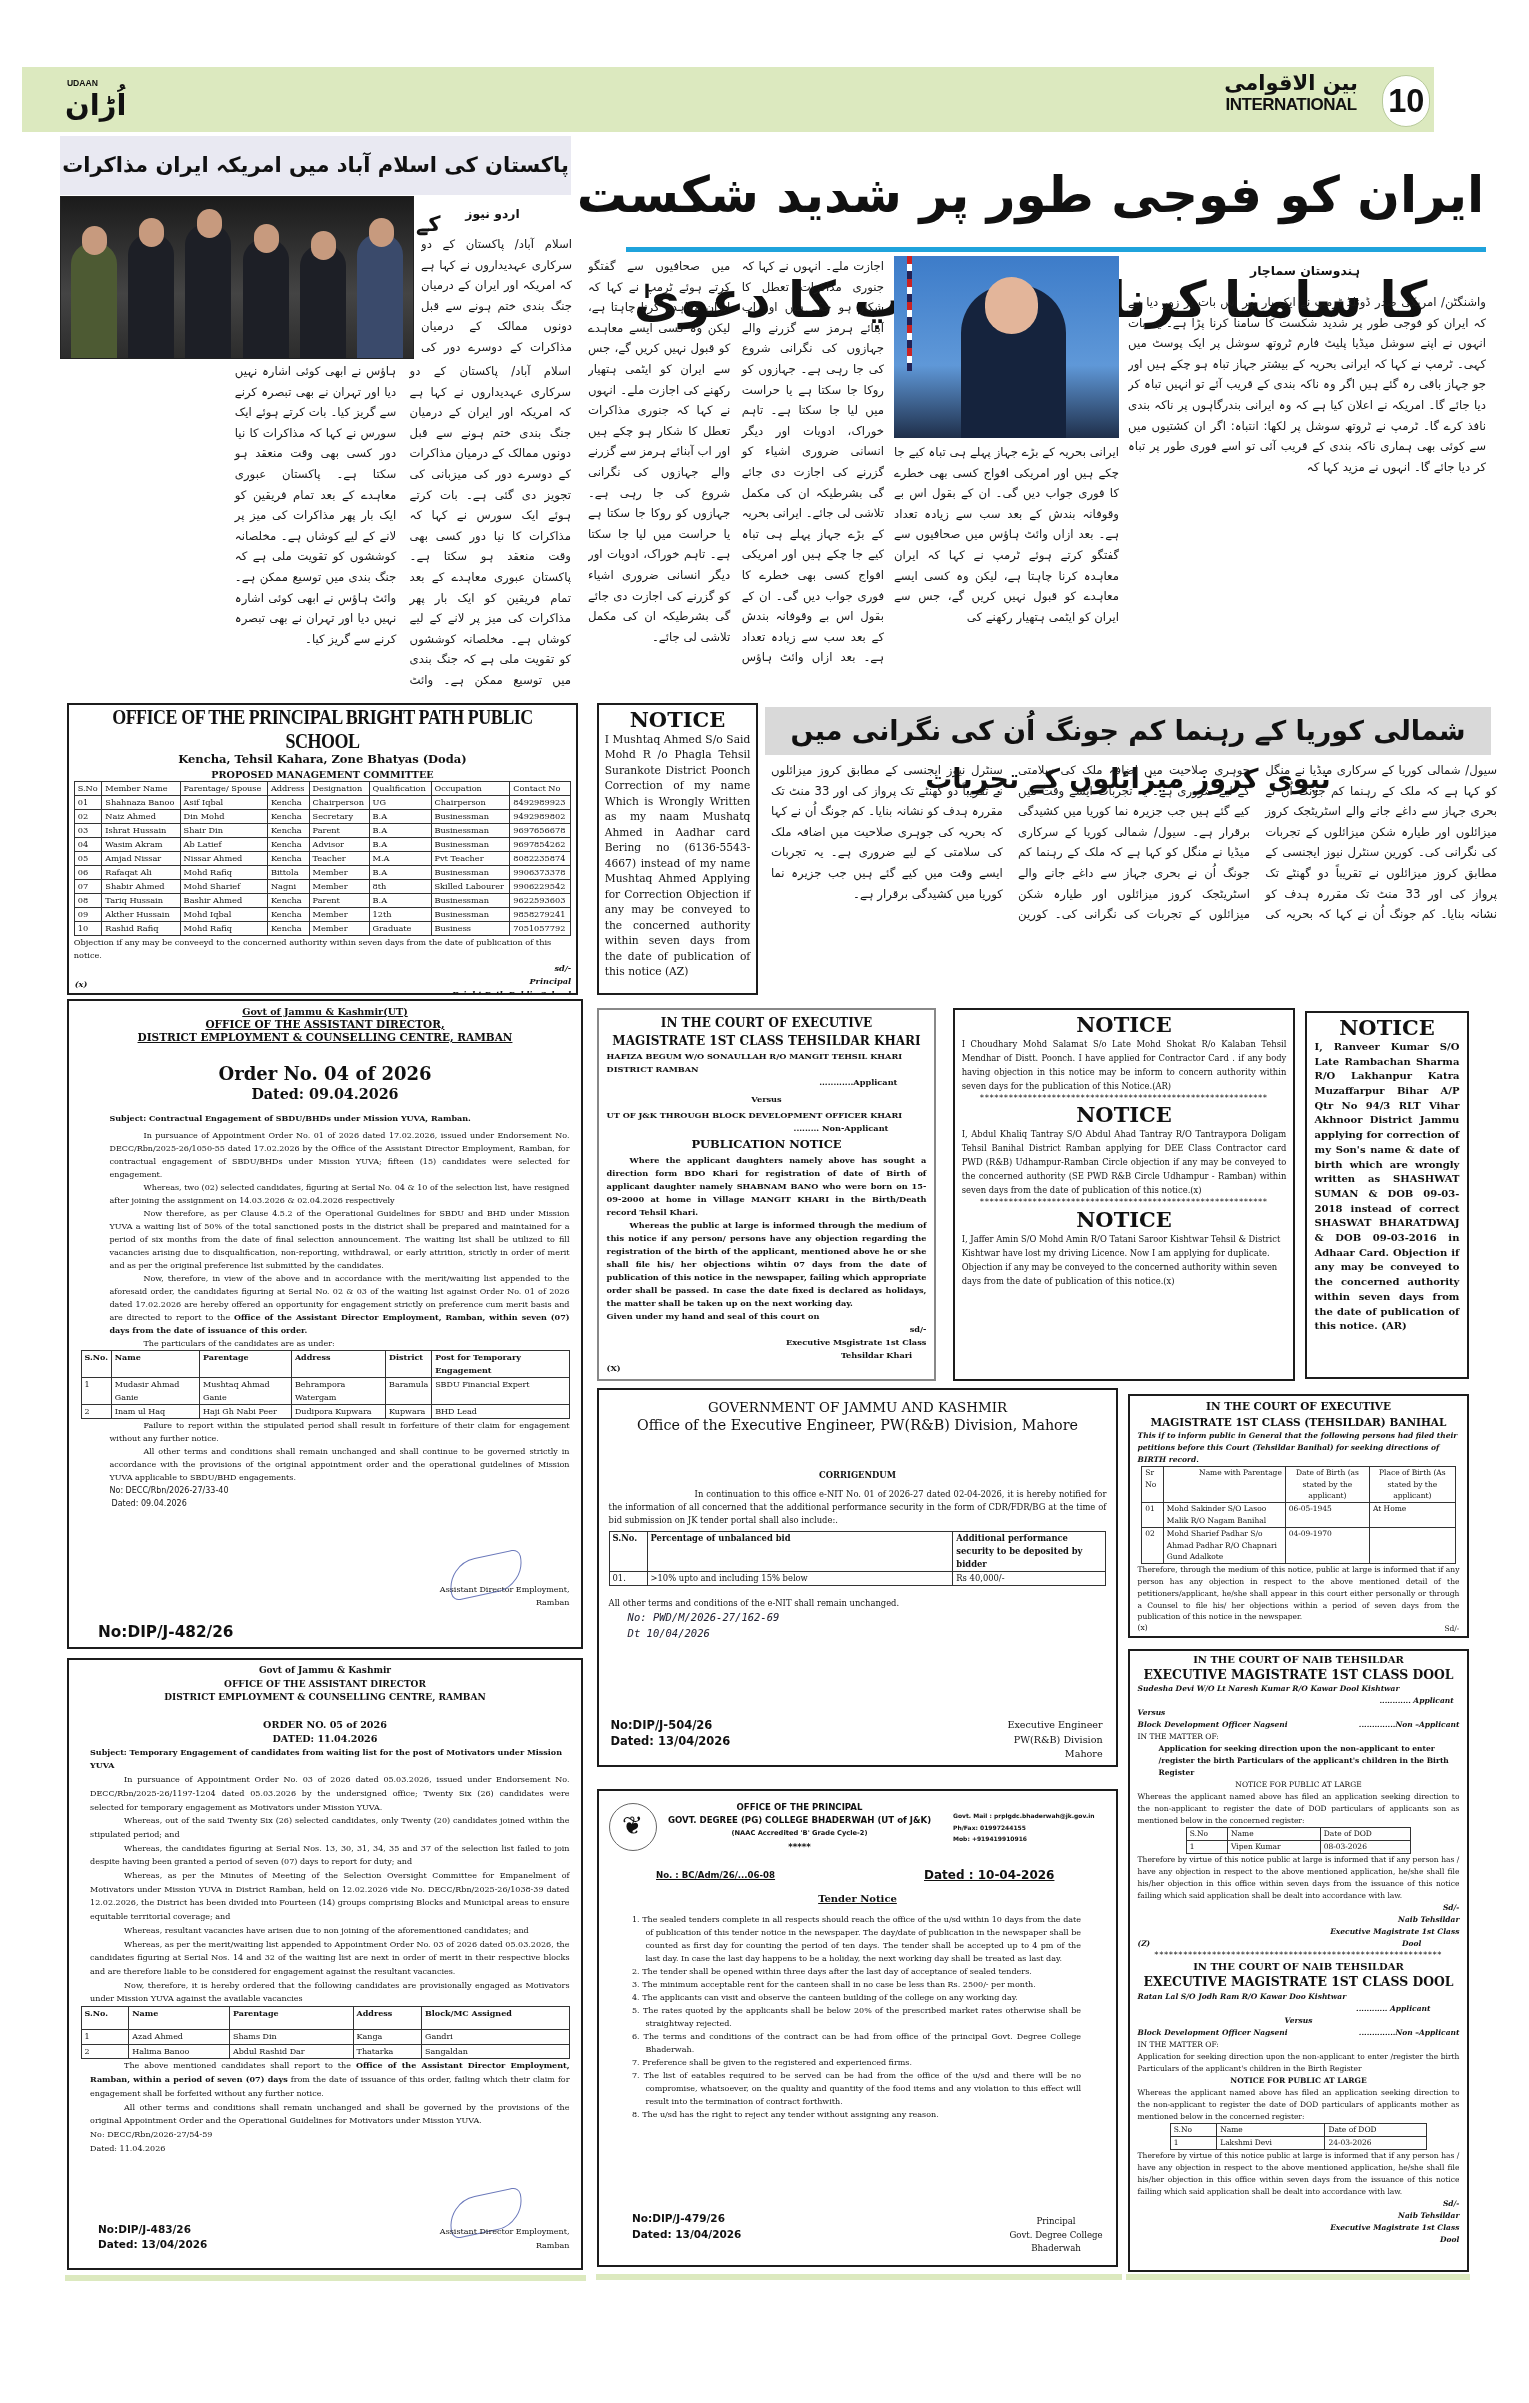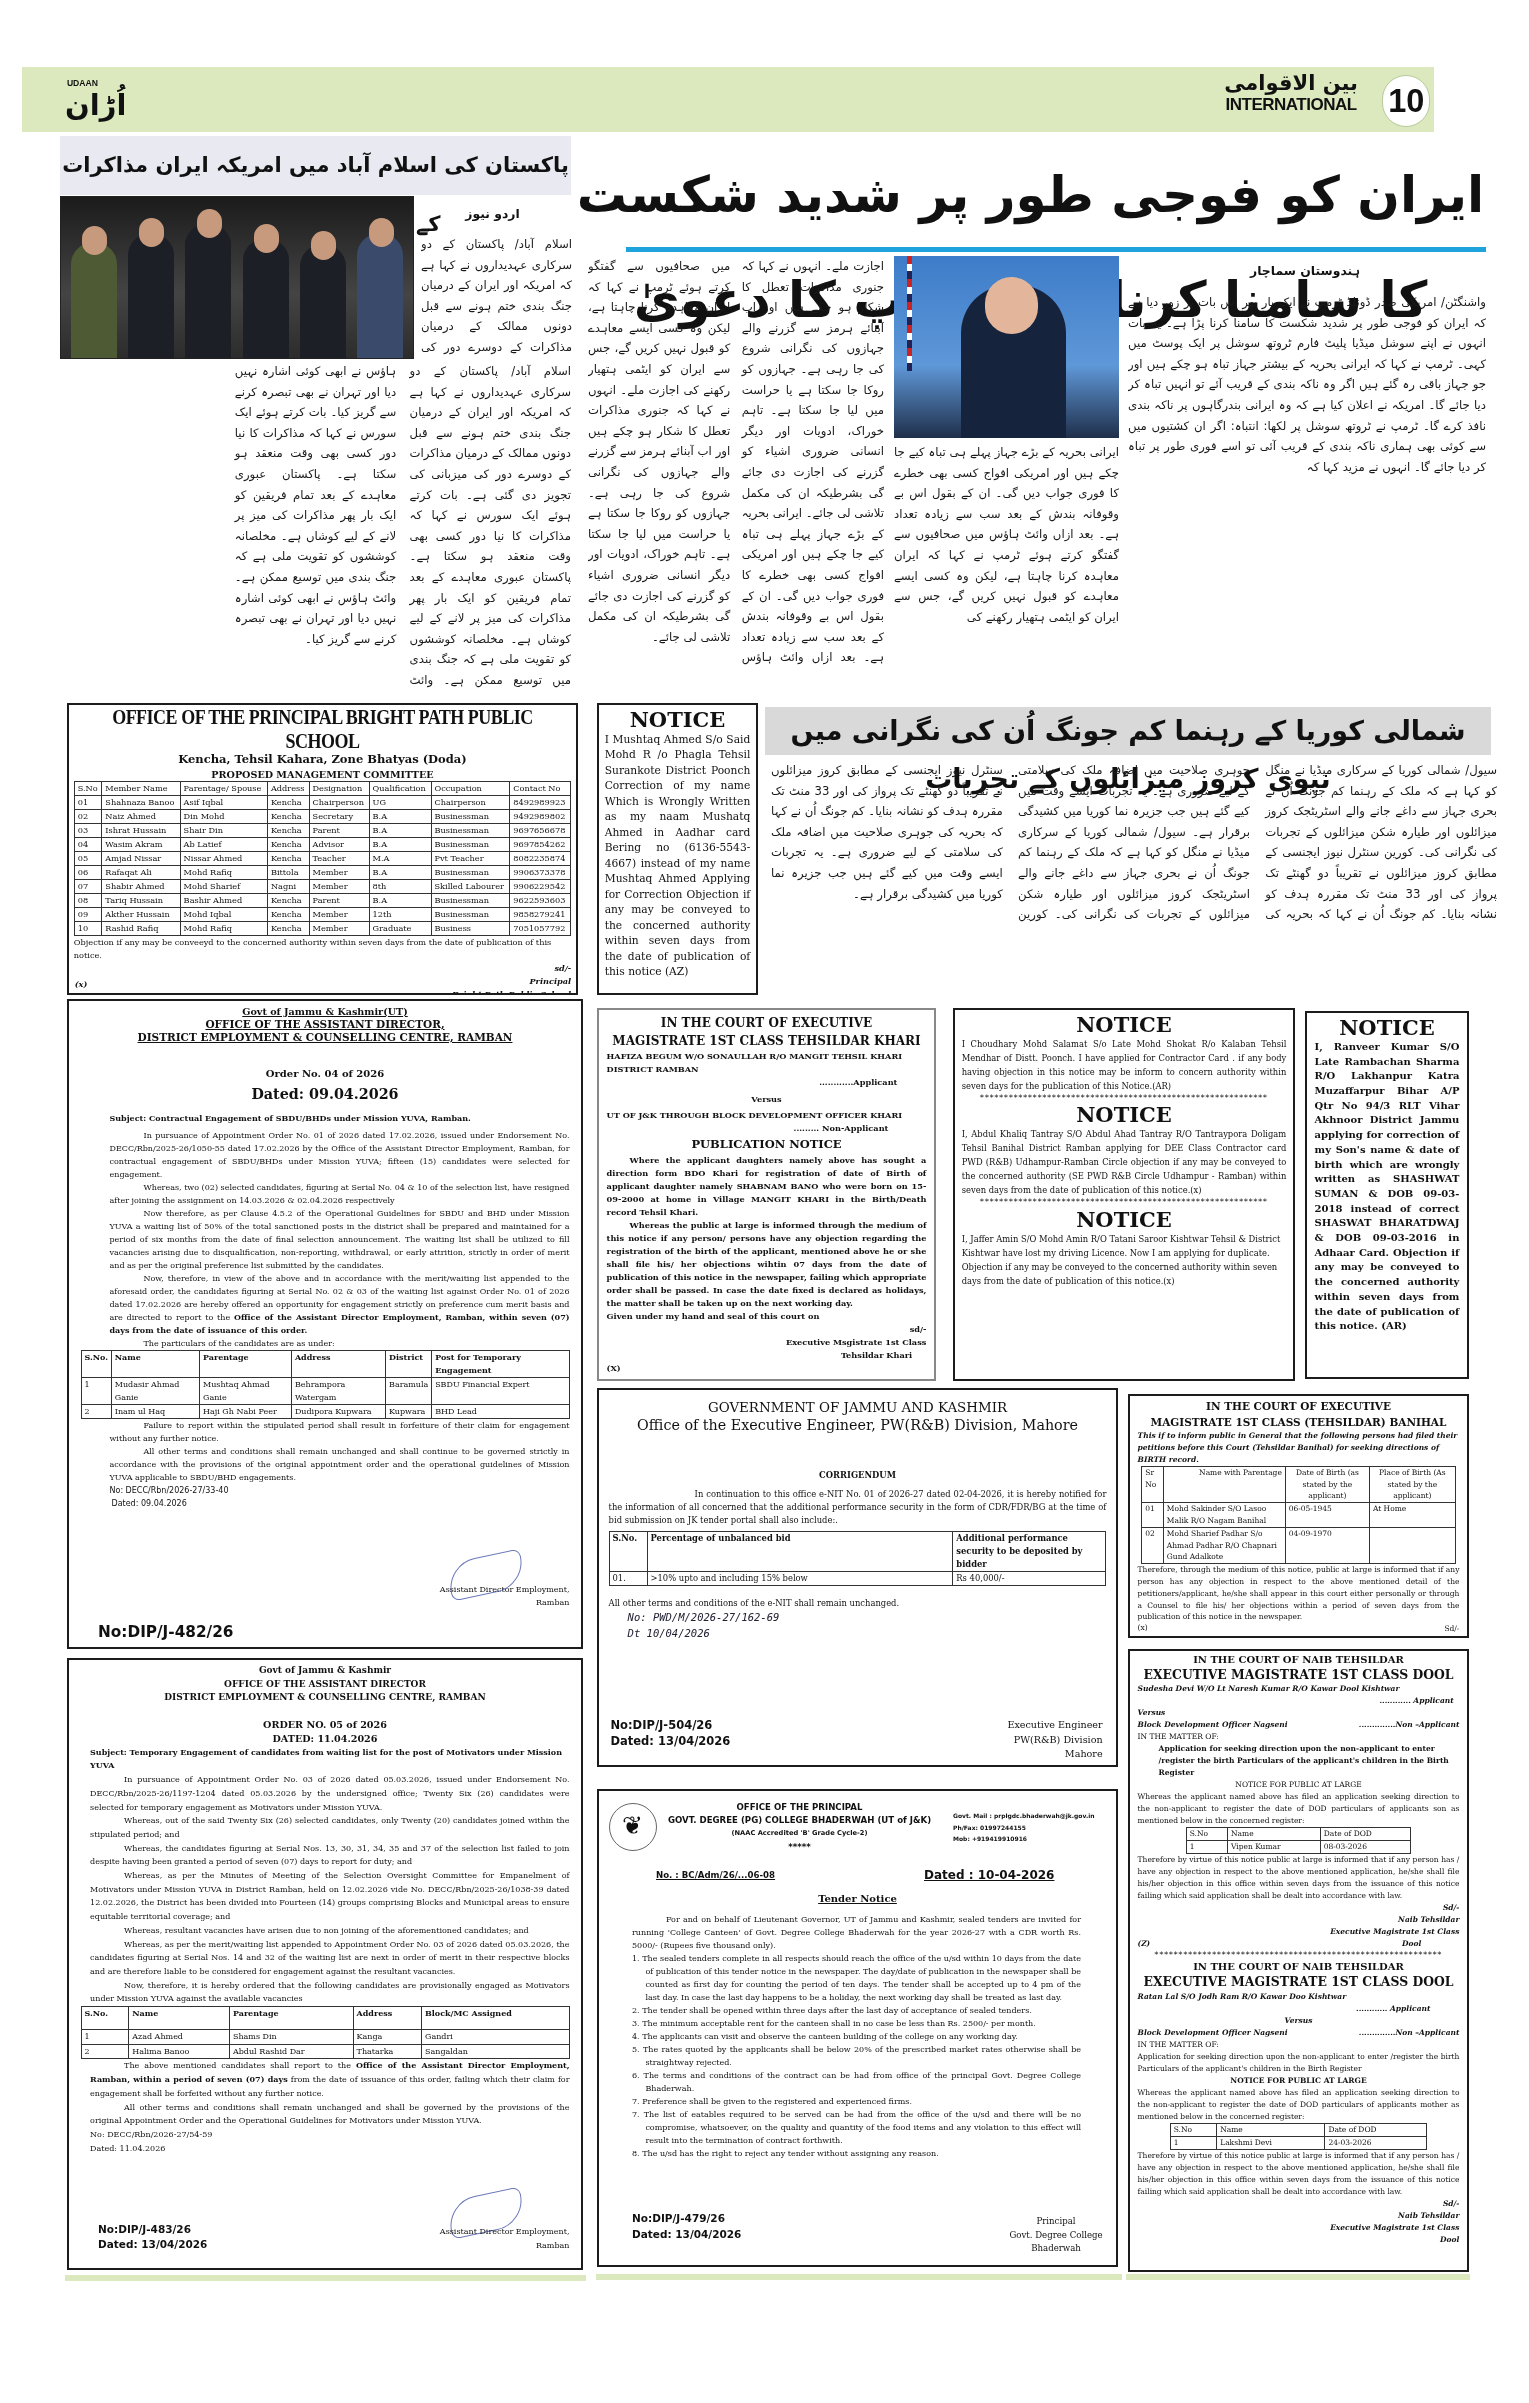--- a/index.html
+++ b/index.html
@@ -243,21 +243,21 @@
 
 <div class="abs ad" style="left:597px;top:703px;width:161px;height:292px;padding:1.9px 5.7px;font-size:10.7px;line-height:15.5px">
   <div class="notice-h">NOTICE</div>
   <div class="j">I Mushtaq Ahmed S/o Said Mohd R /o Phagla Tehsil Surankote District Poonch Correction of my name Which is Wrongly Written as my naam Mushatq Ahmed in Aadhar card Bering no (6136-5543-4667) instead of my name Mushtaq Ahmed Applying for Correction Objection if any may be conveyed to the concerned authority within seven days from the date of publication of this notice (AZ)</div>
 </div>
 
 <div class="abs ad" style="left:67px;top:999px;width:516px;height:650px;padding:3.8px 11.5px;font-size:8px;line-height:13px">
   <div class="ctr b u" style="font-size:9.6px">Govt of Jammu &amp; Kashmir(UT)</div>
   <div class="ctr b u" style="font-size:10.5px">OFFICE OF THE ASSISTANT DIRECTOR,</div>
   <div class="ctr b u" style="font-size:10.5px">DISTRICT EMPLOYMENT &amp; COUNSELLING CENTRE, RAMBAN</div>
-  <div class="ctr b" style="font-size:10px;line-height:21px;margin-top:19px">Order No. 04 of 2026</div>
+  <div class="ctr b" style="font-size:18px;line-height:21px;margin-top:19px">Order No. 04 of 2026</div>
   <div class="ctr b" style="font-size:14.3px;line-height:21px">Dated: 09.04.2026</div>
   <div class="b" style="margin:7.6px 0 3.8px 29px">Subject: Contractual Engagement of SBDU/BHDs under Mission YUVA, Ramban.</div>
   <div class="j" style="text-indent:34px;padding-left:29px">In pursuance of Appointment Order No. 01 of 2026 dated 17.02.2026, issued under Endorsement No. DECC/Rbn/2025-26/1050-55 dated 17.02.2026 by the Office of the Assistant Director Employment, Ramban, for contractual engagement of SBDU/BHDs under Mission YUVA; fifteen (15) candidates were selected for engagement.</div>
   <div class="j" style="text-indent:34px;padding-left:29px">Whereas, two (02) selected candidates, figuring at Serial No. 04 &amp; 10 of the selection list, have resigned after joining the assignment on 14.03.2026 &amp; 02.04.2026 respectively</div>
   <div class="j" style="text-indent:34px;padding-left:29px">Now therefore, as per Clause 4.5.2 of the Operational Guidelines for SBDU and BHD under Mission YUVA a waiting list of 50% of the total sanctioned posts in the district shall be prepared and maintained for a period of six months from the date of final selection announcement. The waiting list shall be utilized to fill vacancies arising due to disqualification, non-reporting, withdrawal, or early attrition, strictly in order of merit and as per the original preference list submitted by the candidates.</div>
   <div class="j" style="text-indent:34px;padding-left:29px"><span>Now, therefore, in view of the above and in accordance with the merit/waiting list appended to the aforesaid order, the candidates figuring at Serial No. 02 &amp; 03 of the waiting list against Order No. 01 of 2026 dated 17.02.2026 are hereby offered an opportunity for engagement strictly on preference cum merit basis and are directed to report to the</span> <b>Office of the Assistant Director Employment, Ramban, within seven (07) days from the date of issuance of this order.</b></div>
   <div style="padding-left:63px">The particulars of the candidates are as under:</div>
   <table class="ad-tbl">
     <thead>
         <tr>
@@ -481,21 +481,20 @@
   </div>
   <div class="abs b" style="left:354px;top:19px;font-family:'DejaVu Sans',sans-serif;font-size:6px;line-height:11.5px">
     <div>Govt. Mail : prplgdc.bhaderwah@jk.gov.in</div>
     <div>Ph/Fax: 01997244155</div>
     <div>Mob: +919419910916</div>
   </div>
   <div class="abs b u" style="left:57px;top:78px;font-family:'DejaVu Sans',sans-serif;font-size:8.6px">No. : BC/Adm/26/...06-08</div>
   <div class="abs b u" style="left:325px;top:78px;font-family:'DejaVu Sans',sans-serif;font-size:12px">Dated : 10-04-2026</div>
   <div class="abs ctr b u" style="left:0;top:101px;width:100%;font-size:10px">Tender Notice</div>
   <div class="abs" style="left:33px;top:122px;width:449px">
-    <div class="j" style="text-indent:34px">For and on behalf of Lieutenant Governor, UT of Jammu and Kashmir, sealed tenders are invited for running 'College Canteen' of Govt. Degree College Bhaderwah for the year 2026-27 with a CDR worth Rs. 5000/- (Rupees five thousand only).</div>
     <div id="bh-items">
         <div class="j" style="padding-left: 13.4px; text-indent: -13.4px;">1. The sealed tenders complete in all respects should reach the office of the u/sd within 10 days from the date of publication of this tender notice in the newspaper. The day/date of publication in the newspaper shall be counted as first day for counting the period of ten days. The tender shall be accepted up to 4 pm of the last day. In case the last day happens to be a holiday, the next working day shall be treated as last day.</div>
         <div class="j" style="padding-left: 13.4px; text-indent: -13.4px;">2. The tender shall be opened within three days after the last day of acceptance of sealed tenders.</div>
         <div class="j" style="padding-left: 13.4px; text-indent: -13.4px;">3. The minimum acceptable rent for the canteen shall in no case be less than Rs. 2500/- per month.</div>
         <div class="j" style="padding-left: 13.4px; text-indent: -13.4px;">4. The applicants can visit and observe the canteen building of the college on any working day.</div>
         <div class="j" style="padding-left: 13.4px; text-indent: -13.4px;">5. The rates quoted by the applicants shall be below 20% of the prescribed market rates otherwise shall be straightway rejected.</div>
         <div class="j" style="padding-left: 13.4px; text-indent: -13.4px;">6. The terms and conditions of the contract can be had from office of the principal Govt. Degree College Bhaderwah.</div>
         <div class="j" style="padding-left: 13.4px; text-indent: -13.4px;">7. Preference shall be given to the registered and experienced firms.</div>
         <div class="j" style="padding-left: 13.4px; text-indent: -13.4px;">7. The list of eatables required to be served can be had from the office of the u/sd and there will be no compromise, whatsoever, on the quality and quantity of the food items and any violation to this effect will result into the termination of contract forthwith.</div>
         <div class="j" style="padding-left: 13.4px; text-indent: -13.4px;">8. The u/sd has the right to reject any tender without assigning any reason.</div>

